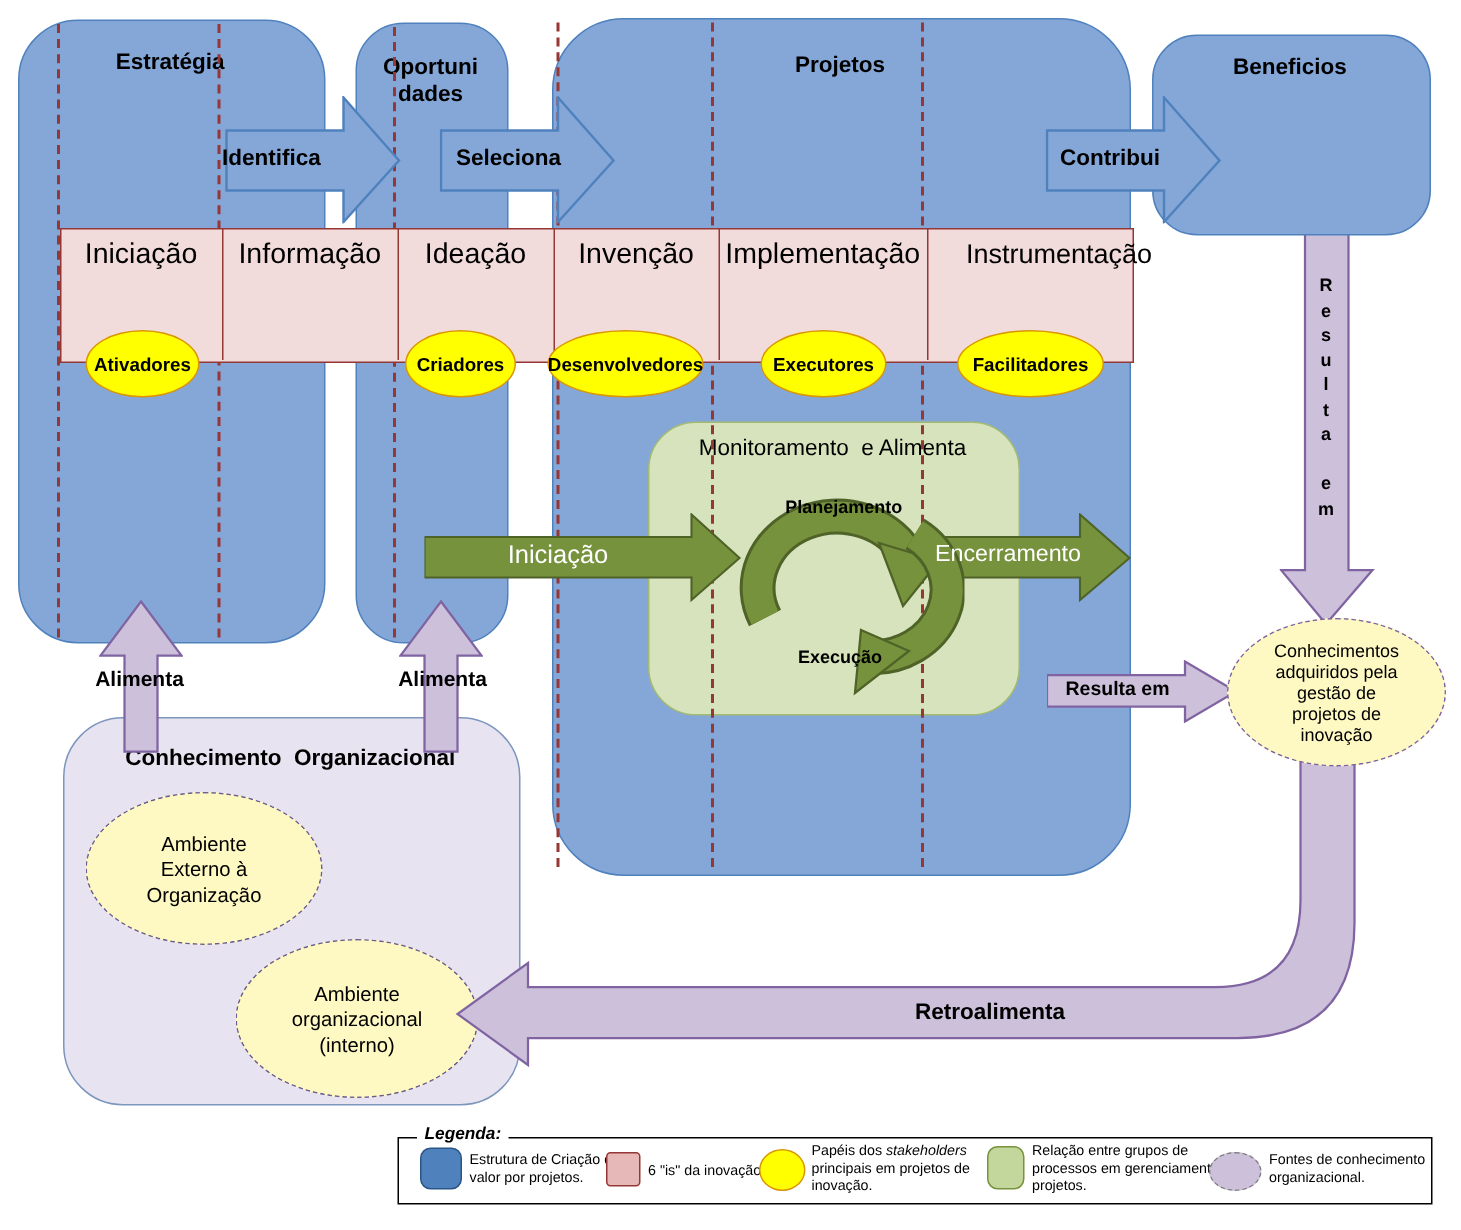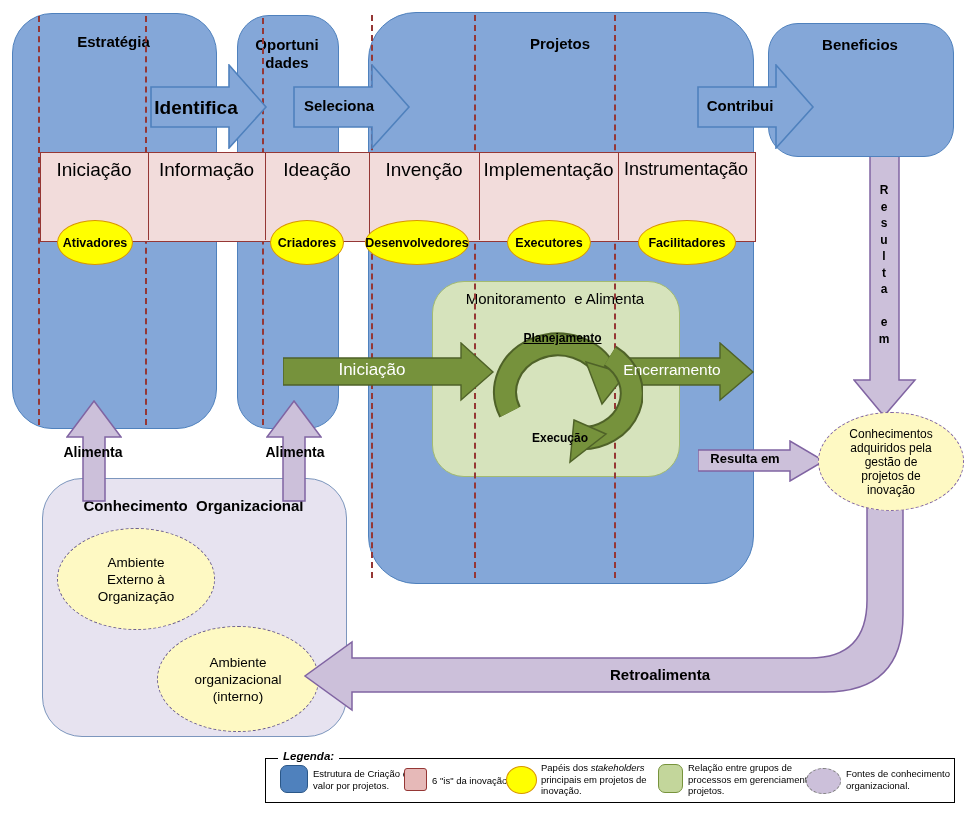--- a/index.html
+++ b/index.html
@@ -73,32 +73,32 @@
   <div class="abs band-div" style="left:265px;top:152px;height:88px;"></div>
   <div class="abs band-div" style="left:369px;top:152px;height:88px;"></div>
   <div class="abs band-div" style="left:479px;top:152px;height:88px;"></div>
   <div class="abs band-div" style="left:618px;top:152px;height:88px;"></div>
 
   <div class="abs phase" style="left:40px;top:159px;width:108px;">Iniciação</div>
   <div class="abs phase" style="left:148px;top:159px;width:117px;">Informação</div>
   <div class="abs phase" style="left:265px;top:159px;width:104px;">Ideação</div>
   <div class="abs phase" style="left:369px;top:159px;width:110px;">Invenção</div>
   <div class="abs phase" style="left:479px;top:159px;width:139px;">Implementação</div>
-  <div class="abs phase" style="left:618px;top:159px;width:136px;font-size:18px;">Instrumentação</div>
+  <div class="abs phase" style="left:618px;top:159px;width:136px;font-size:18px;padding-left:20px;">Instrumentação</div>
 
   <div class="abs role" style="left:57px;top:220px;width:74px;height:43px;">Ativadores</div>
   <div class="abs role" style="left:270px;top:220px;width:72px;height:43px;">Criadores</div>
   <div class="abs role" style="left:365px;top:220px;width:102px;height:43px;">Desenvolvedores</div>
   <div class="abs role" style="left:507px;top:220px;width:82px;height:43px;">Executores</div>
   <div class="abs role" style="left:638px;top:220px;width:96px;height:43px;">Facilitadores</div>
 
   <svg class="abs" style="left:150px;top:64px;z-index:6;" width="118" height="85">
     <polygon points="1,23 79,23 79,1 116,43 79,84 79,63 1,63" fill="#84a7d8" stroke="#4f81bd" stroke-width="1.6"></polygon>
   </svg>
-  <div class="abs plabel" style="left:153px;top:97px;width:86px;font-size:19px;">Identifica</div>
+  <div class="abs plabel" style="left:138px;top:97px;width:86px;font-size:15px;">Identifica</div>
 
   <svg class="abs" style="left:293px;top:64px;z-index:6;" width="118" height="85">
     <polygon points="1,23 79,23 79,1 116,43 79,84 79,63 1,63" fill="#84a7d8" stroke="#4f81bd" stroke-width="1.6"></polygon>
   </svg>
   <div class="abs plabel" style="left:296px;top:97px;width:86px;font-size:15px;">Seleciona</div>
 
   <svg class="abs" style="left:697px;top:64px;z-index:6;" width="118" height="85">
     <polygon points="1,23 79,23 79,1 116,43 79,84 79,63 1,63" fill="#84a7d8" stroke="#4f81bd" stroke-width="1.6"></polygon>
   </svg>
   <div class="abs plabel" style="left:700px;top:97px;width:80px;font-size:15px;">Contribui</div>
@@ -114,21 +114,21 @@
   <div class="abs oliveLabel" style="left:612px;top:361px;width:120px;font-size:15.5px;">Encerramento</div>
 
   <svg class="abs" style="left:478px;top:312px;z-index:5;" width="165" height="155">
     <path d="M 32 100 A 50 45 0 1 1 128 60" fill="none" stroke="#4f6228" stroke-width="24"></path>
     <path d="M 32 100 A 50 45 0 1 1 128 60" fill="none" stroke="#76923c" stroke-width="20"></path>
     <polygon points="108,50 148,62 124,92" fill="#76923c" stroke="#4f6228" stroke-width="1.5"></polygon>
     <path d="M 132 44 A 50 45 0 0 1 100 126" fill="none" stroke="#4f6228" stroke-width="24"></path>
     <path d="M 132 44 A 50 45 0 0 1 100 126" fill="none" stroke="#76923c" stroke-width="20"></path>
     <polygon points="96,108 128,122 92,150" fill="#76923c" stroke="#4f6228" stroke-width="1.5"></polygon>
   </svg>
-  <div class="abs cycLabel" style="left:500px;top:331px;width:125px;text-decoration:underline;">Planejamento</div>
+  <div class="abs cycLabel" style="left:500px;top:331px;width:125px;">Planejamento</div>
   <div class="abs cycLabel" style="left:500px;top:431px;width:120px;">Execução</div>
 
   <svg class="abs" style="left:853px;top:128px;z-index:0;" width="64" height="290">
     <polygon points="17,0 46,0 46,252 62,252 31,288 1,252 17,252" fill="#ccc0da" stroke="#8064a2" stroke-width="1.5"></polygon>
   </svg>
   <div class="abs vletters pre" style="left:874px;top:182px;width:20px;">R
 e
 s
 u
 l

